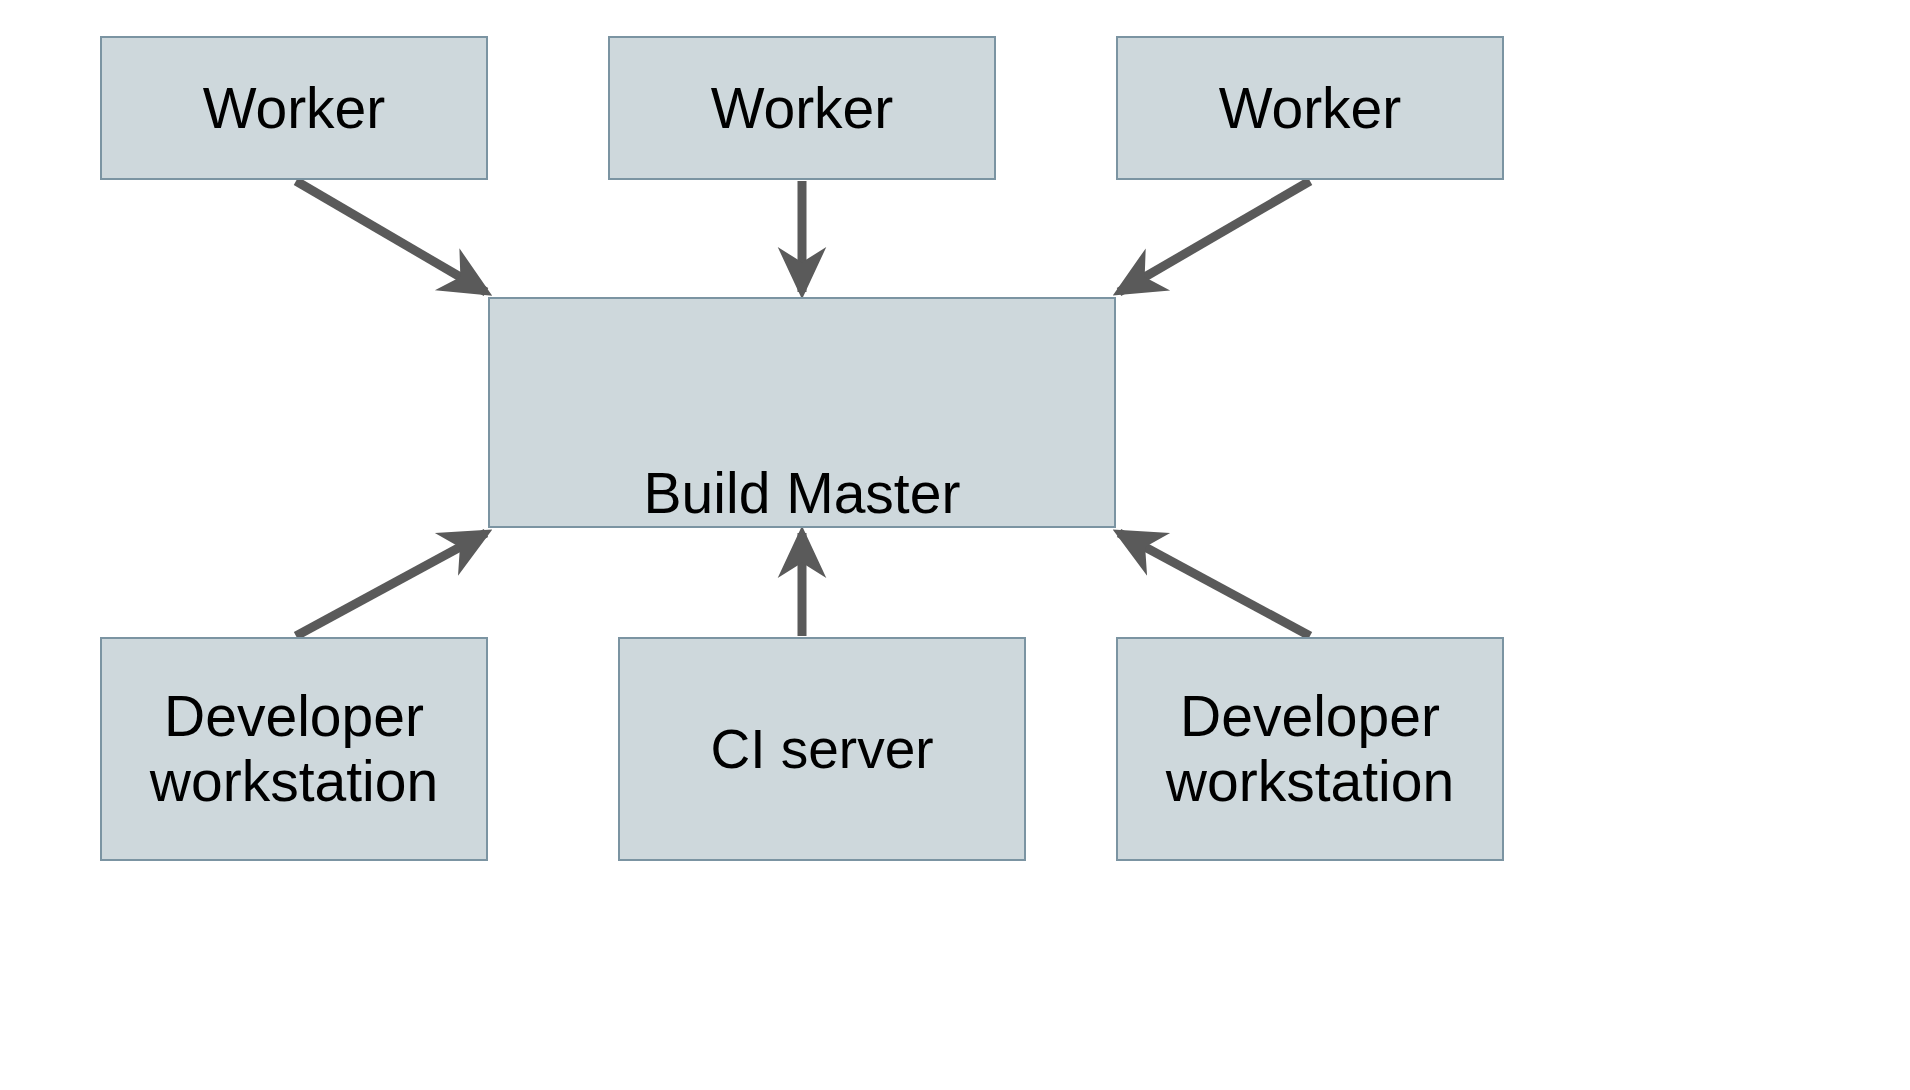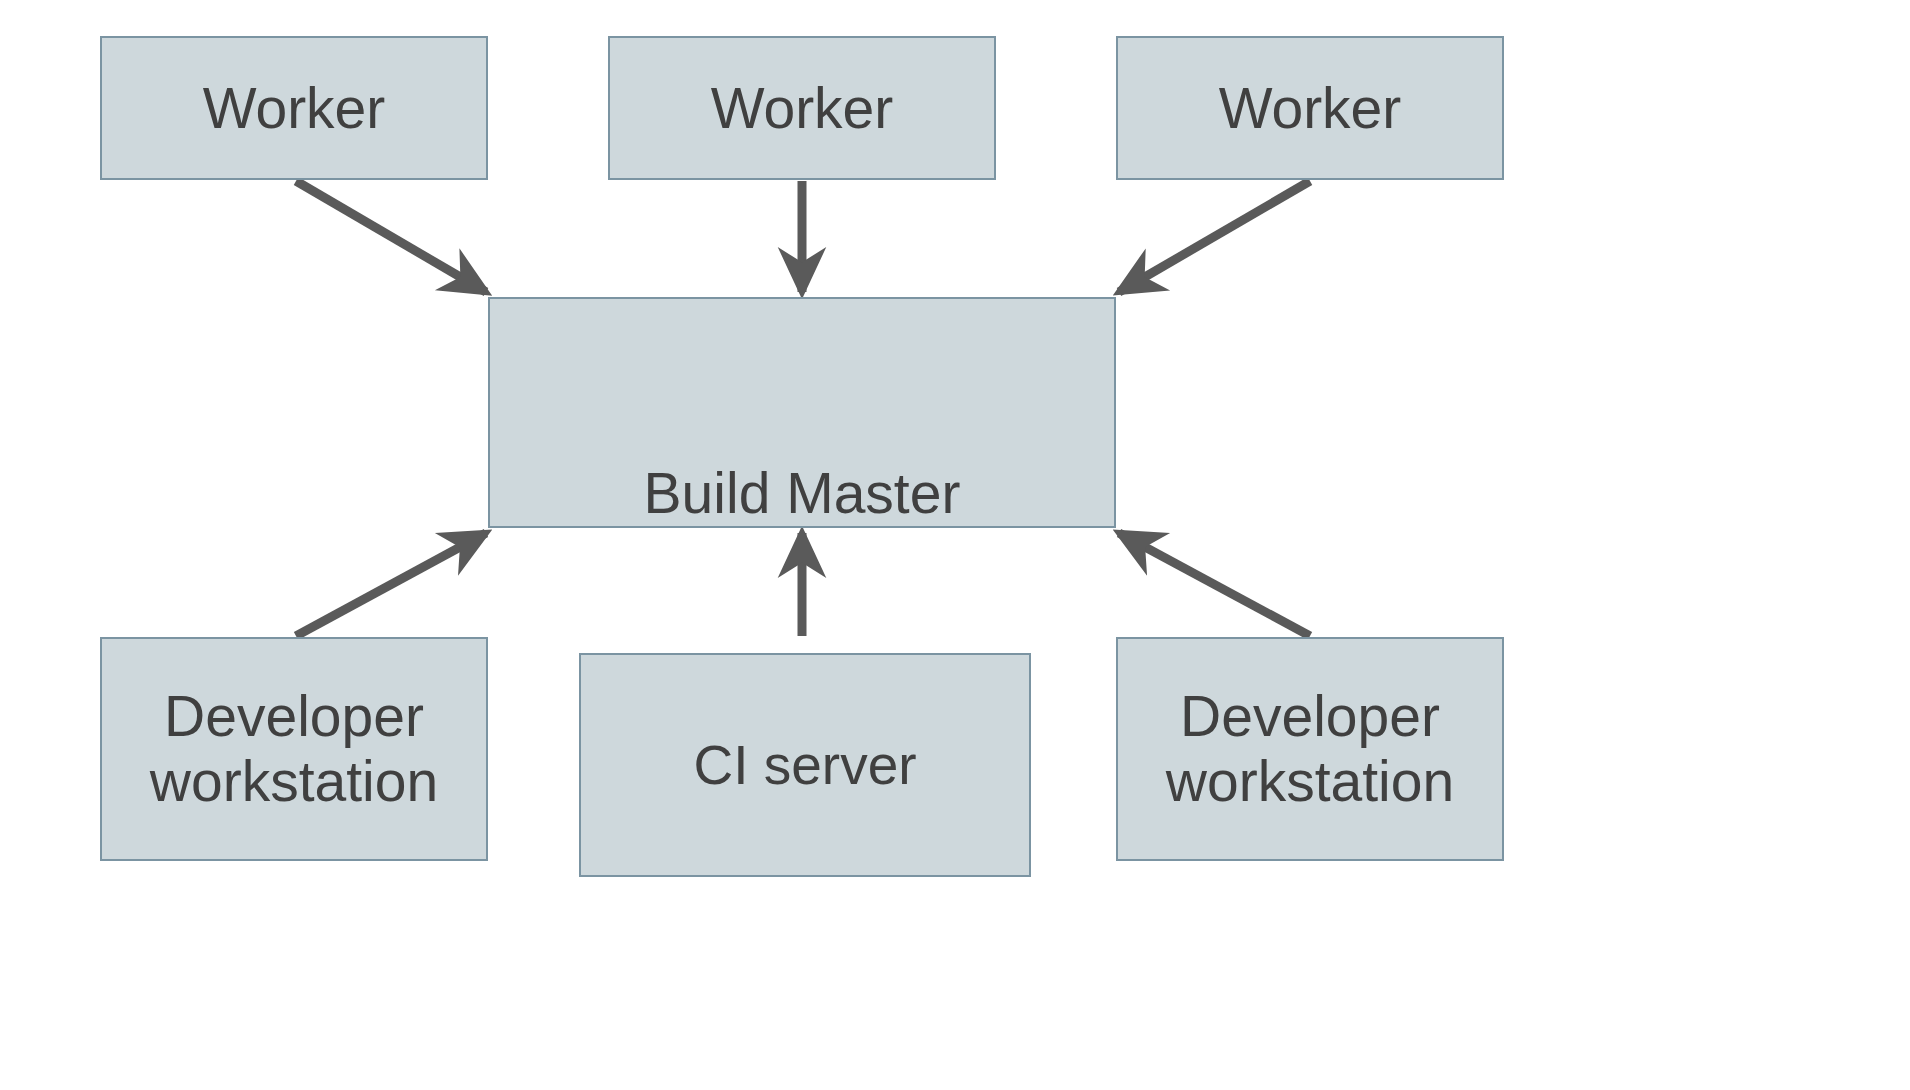--- a/index.html
+++ b/index.html
@@ -37,21 +37,21 @@
     text-align: center;
     color: #000000;
     z-index: 2;
   }
   .node-label {
     font-size: 57px;
     line-height: 1.14;
     font-weight: 400;
     letter-spacing: 0px;
     white-space: pre-line;
-    color: #404040;
+    color: #000000;
   }
   .node-label.small {
     font-size: 55px;
   }
 </style>
 </head>
 <body>
 
 <div id="diagram">
 
@@ -89,21 +89,21 @@
 
   <div class="node" style="left:488px; top:297px; width:628px; height:231px;align-items:flex-end;">
     <span class="node-label">Build Master</span>
   </div>
 
   <div class="node" style="left:100px; top:637px; width:388px; height:224px;">
     <span class="node-label">Developer
 workstation</span>
   </div>
 
-  <div class="node" style="left:579px; top:637px; width:452px; height:224px;margin-top:16px;">
+  <div class="node" style="left:618px; top:637px; width:408px; height:224px;">
     <span class="node-label small">CI server</span>
   </div>
 
   <div class="node" style="left:1116px; top:637px; width:388px; height:224px;">
     <span class="node-label">Developer
 workstation</span>
   </div>
 
 </div>
 

